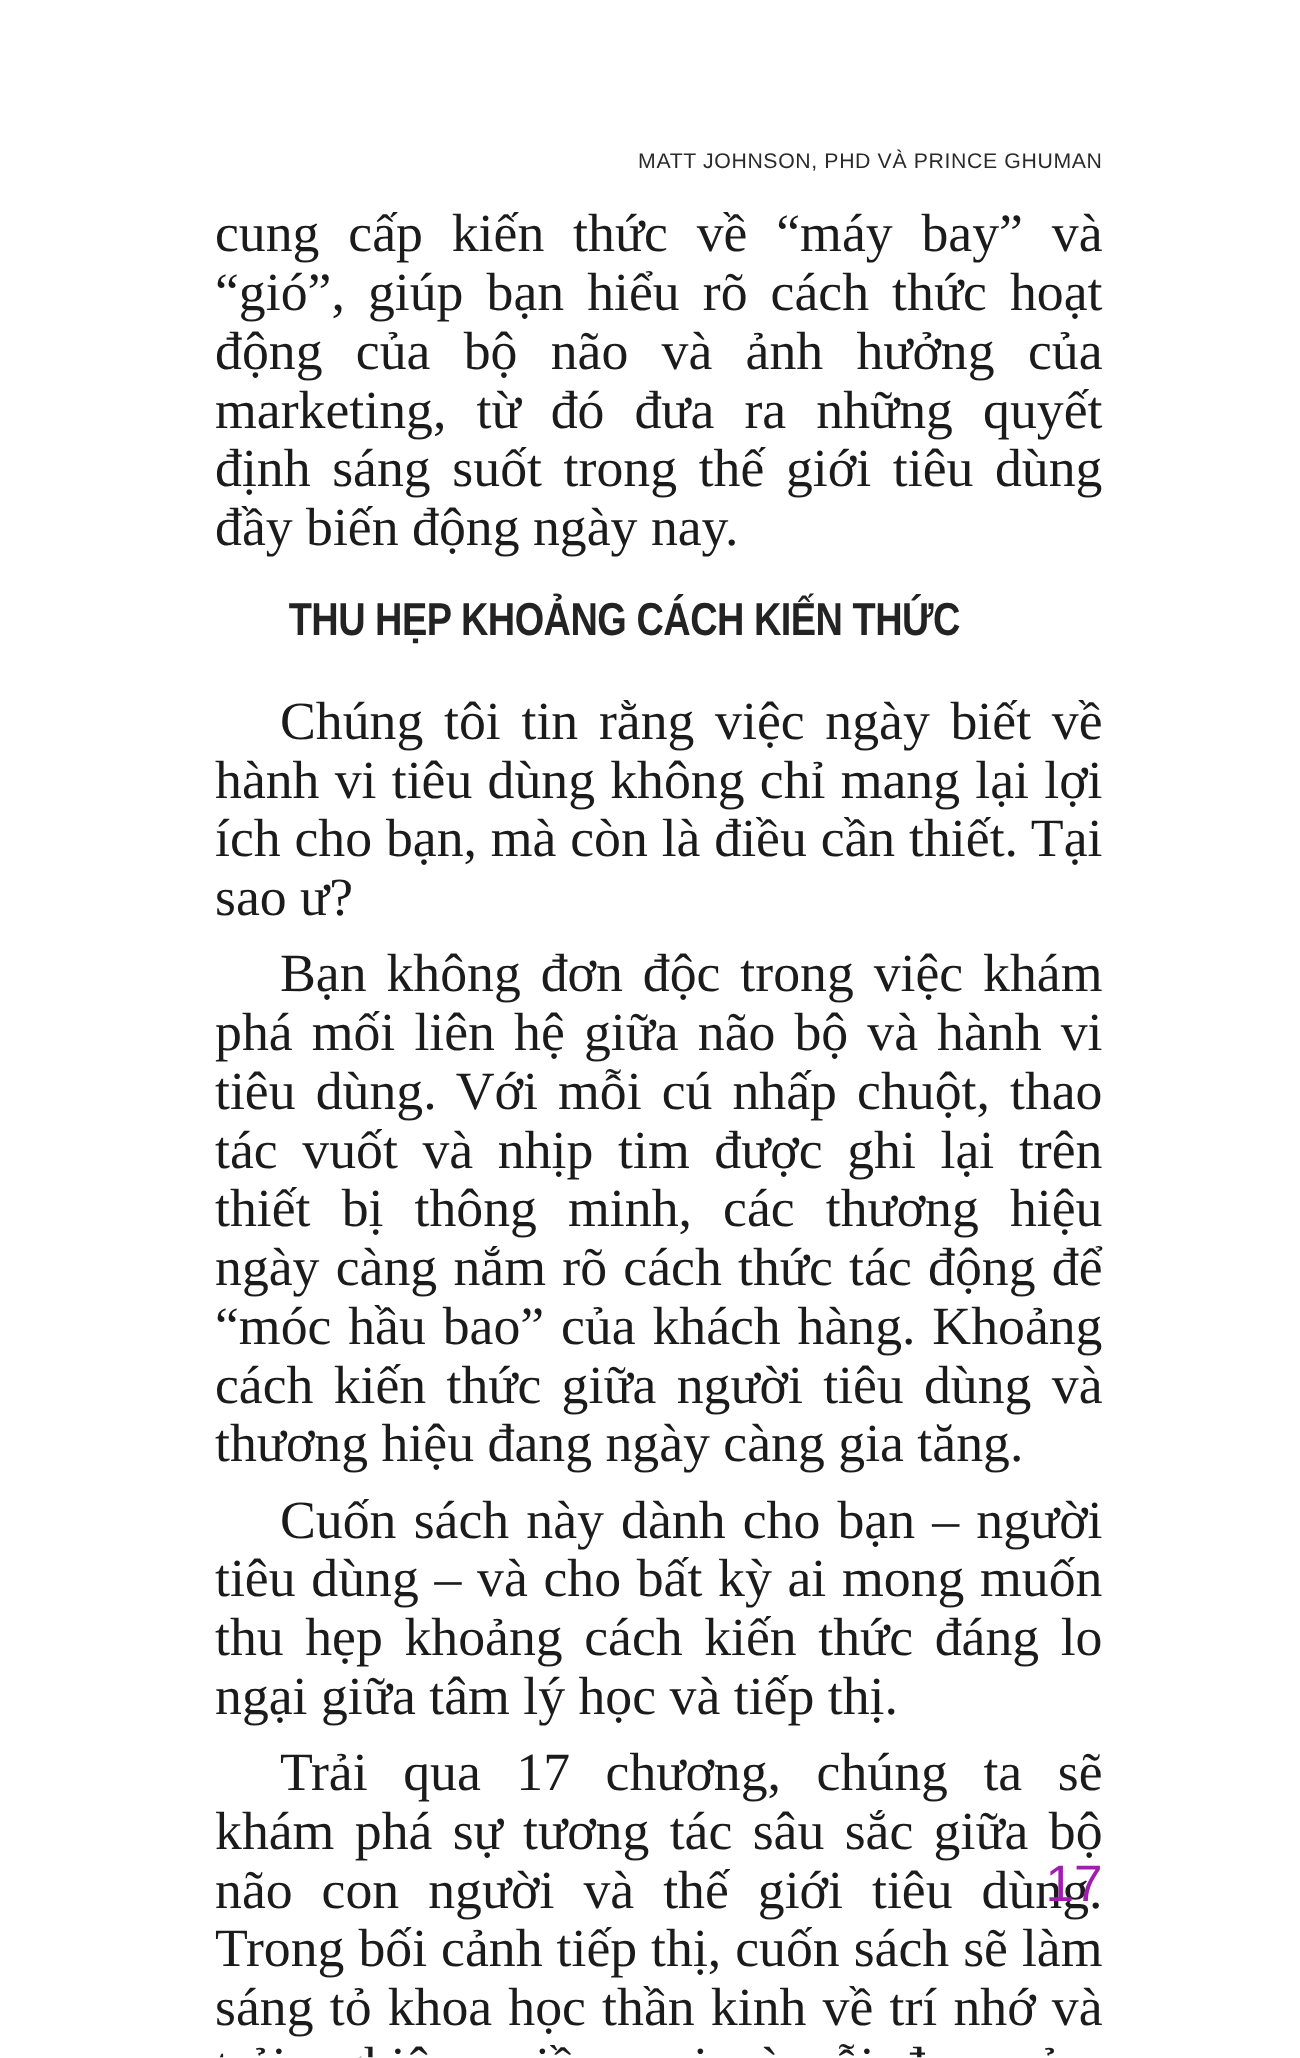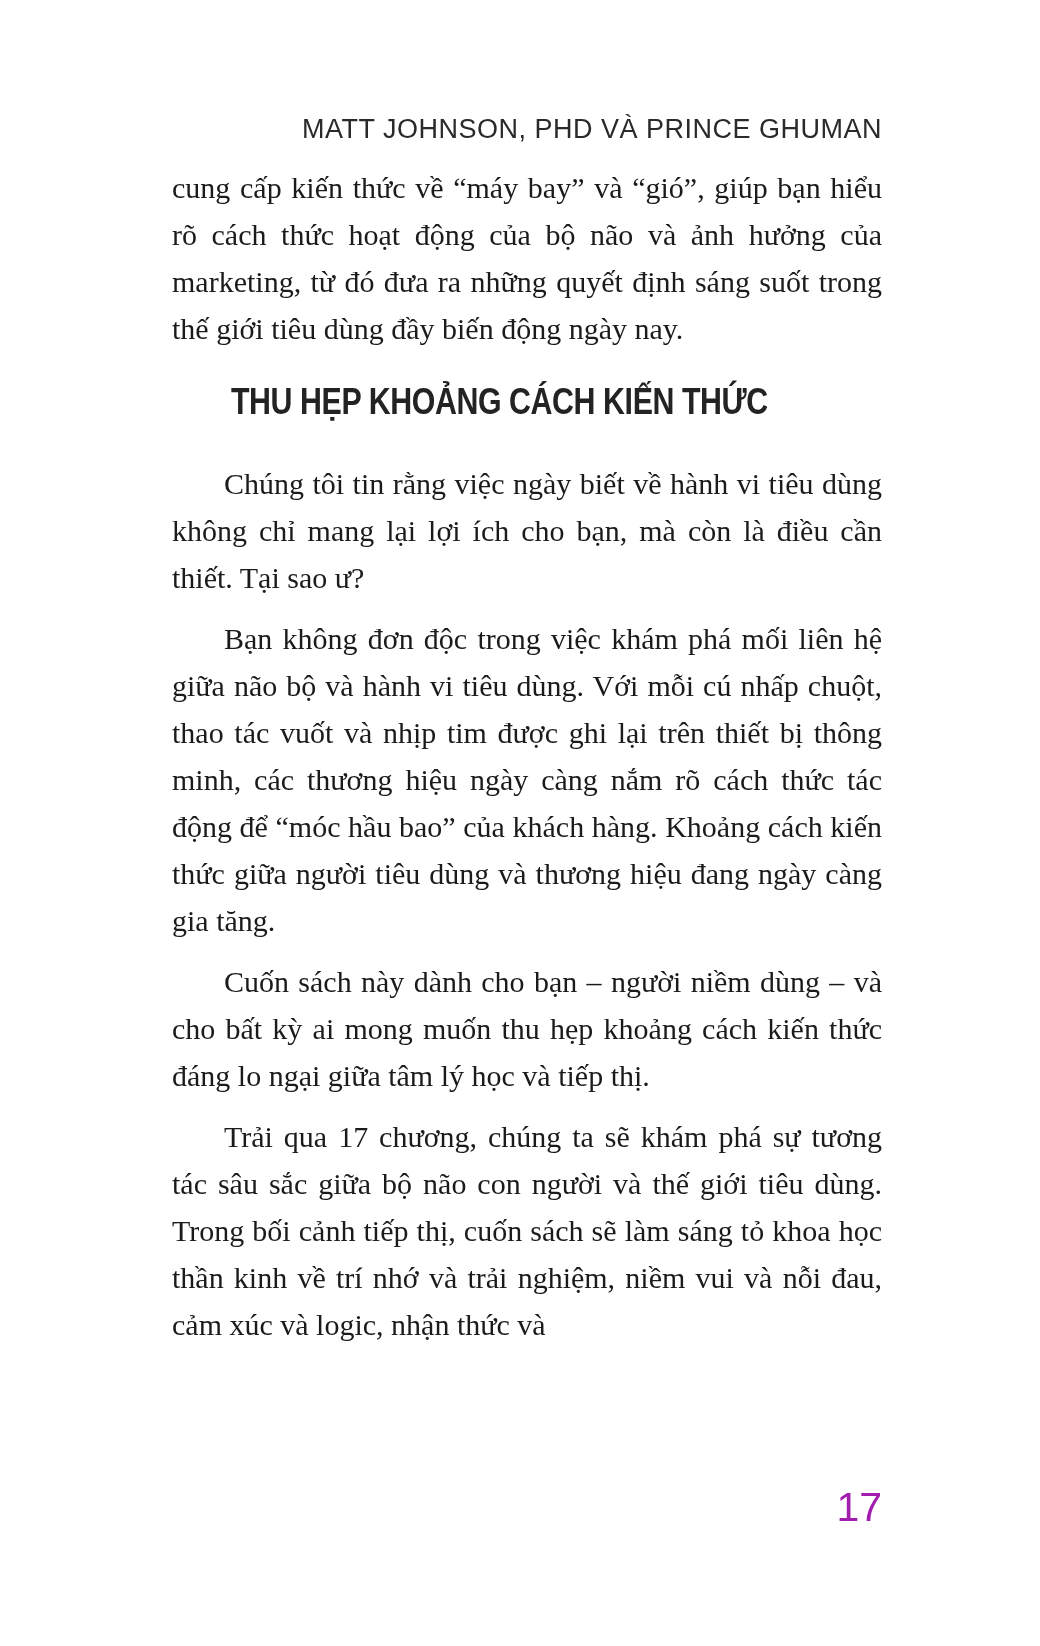--- a/index.html
+++ b/index.html
@@ -16,35 +16,35 @@
     font-family: "Liberation Serif", "DejaVu Serif", serif;
     color: #1b1b1b;
   }
   .running-header {
     position: absolute;
     top: 114px;
     left: 172px;
     width: 710px;
     text-align: right;
     font-family: "Liberation Sans", "DejaVu Sans", sans-serif;
-    font-size: 27px;
+    font-size: 17px;
     line-height: 30px;
     letter-spacing: 0.5px;
     color: #2a2a2a;
     white-space: nowrap;
   }
   .content {
     position: absolute;
     top: 164px;
     left: 172px;
     width: 710px;
   }
   .para {
     margin: 0;
-    font-size: 30px;
+    font-size: 43px;
     line-height: 47px;
     text-align: justify;
     color: #1b1b1b;
   }
   .para.cont {
     text-indent: 0;
   }
   .para.indent {
     text-indent: 52px;
     margin-top: 14px;
@@ -88,21 +88,21 @@
 
     <p class="para cont">cung cấp kiến thức về “máy bay” và “gió”, giúp bạn hiểu rõ cách thức hoạt động của bộ não và ảnh hưởng của marketing, từ đó đưa ra những quyết định sáng suốt trong thế giới tiêu dùng đầy biến động ngày nay.</p>
 
     <h2 class="section-heading"><span class="condensed">THU HẸP KHOẢNG CÁCH KIẾN THỨC</span></h2>
 
     <p class="para indent">Chúng tôi tin rằng việc ngày biết về hành vi tiêu dùng không chỉ mang lại lợi ích cho bạn, mà còn là điều cần thiết. Tại sao ư?</p>
 
 
     <p class="para indent">Bạn không đơn độc trong việc khám phá mối liên hệ giữa não bộ và hành vi tiêu dùng. Với mỗi cú nhấp chuột, thao tác vuốt và nhịp tim được ghi lại trên thiết bị thông minh, các thương hiệu ngày càng nắm rõ cách thức tác động để “móc hầu bao” của khách hàng. Khoảng cách kiến thức giữa người tiêu dùng và thương hiệu đang ngày càng gia tăng.</p>
 
-    <p class="para indent">Cuốn sách này dành cho bạn – người niềm dùng – và cho bất kỳ ai mong muốn thu hẹp khoảng cách kiến thức đáng lo ngại giữa tâm lý học và tiếp thị.</p>
+    <p class="para indent">Cuốn sách này dành cho bạn – người tiêu dùng – và cho bất kỳ ai mong muốn thu hẹp khoảng cách kiến thức đáng lo ngại giữa tâm lý học và tiếp thị.</p>
 
     <p class="para indent">Trải qua 17 chương, chúng ta sẽ khám phá sự tương tác sâu sắc giữa bộ não con người và thế giới tiêu dùng. Trong bối cảnh tiếp thị, cuốn sách sẽ làm sáng tỏ khoa học thần kinh về trí nhớ và trải nghiệm, niềm vui và nỗi đau, cảm xúc và logic, nhận thức và</p>
 
   </div>
 
   <div class="page-number">17</div>
 
 </div>
 
 </body></html>

